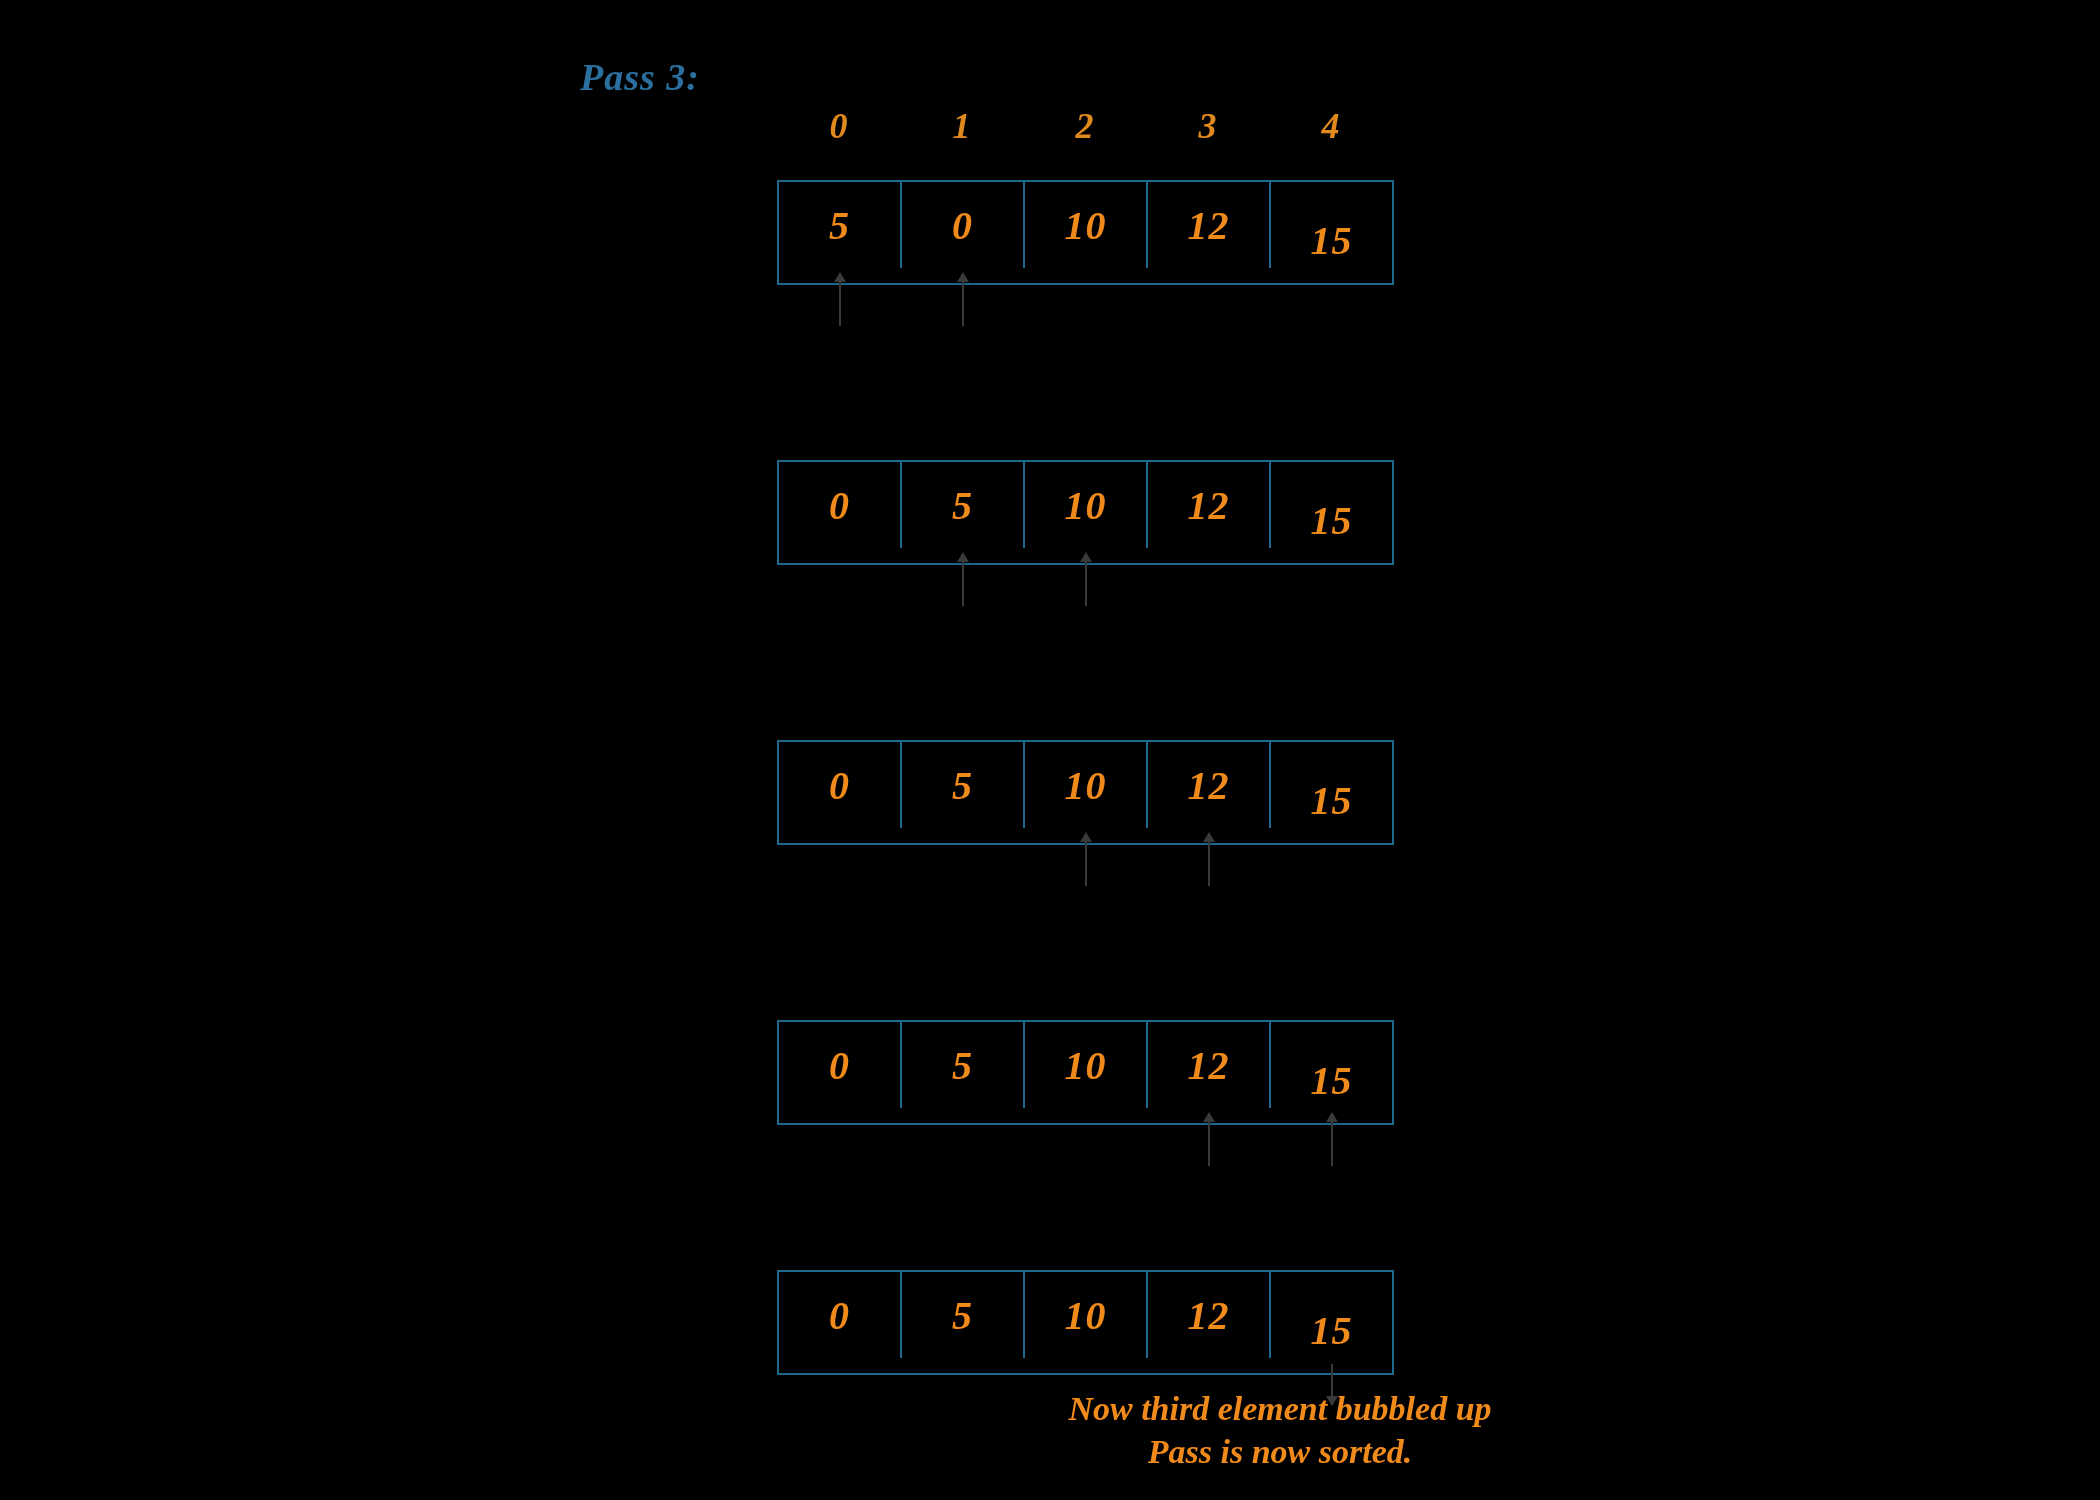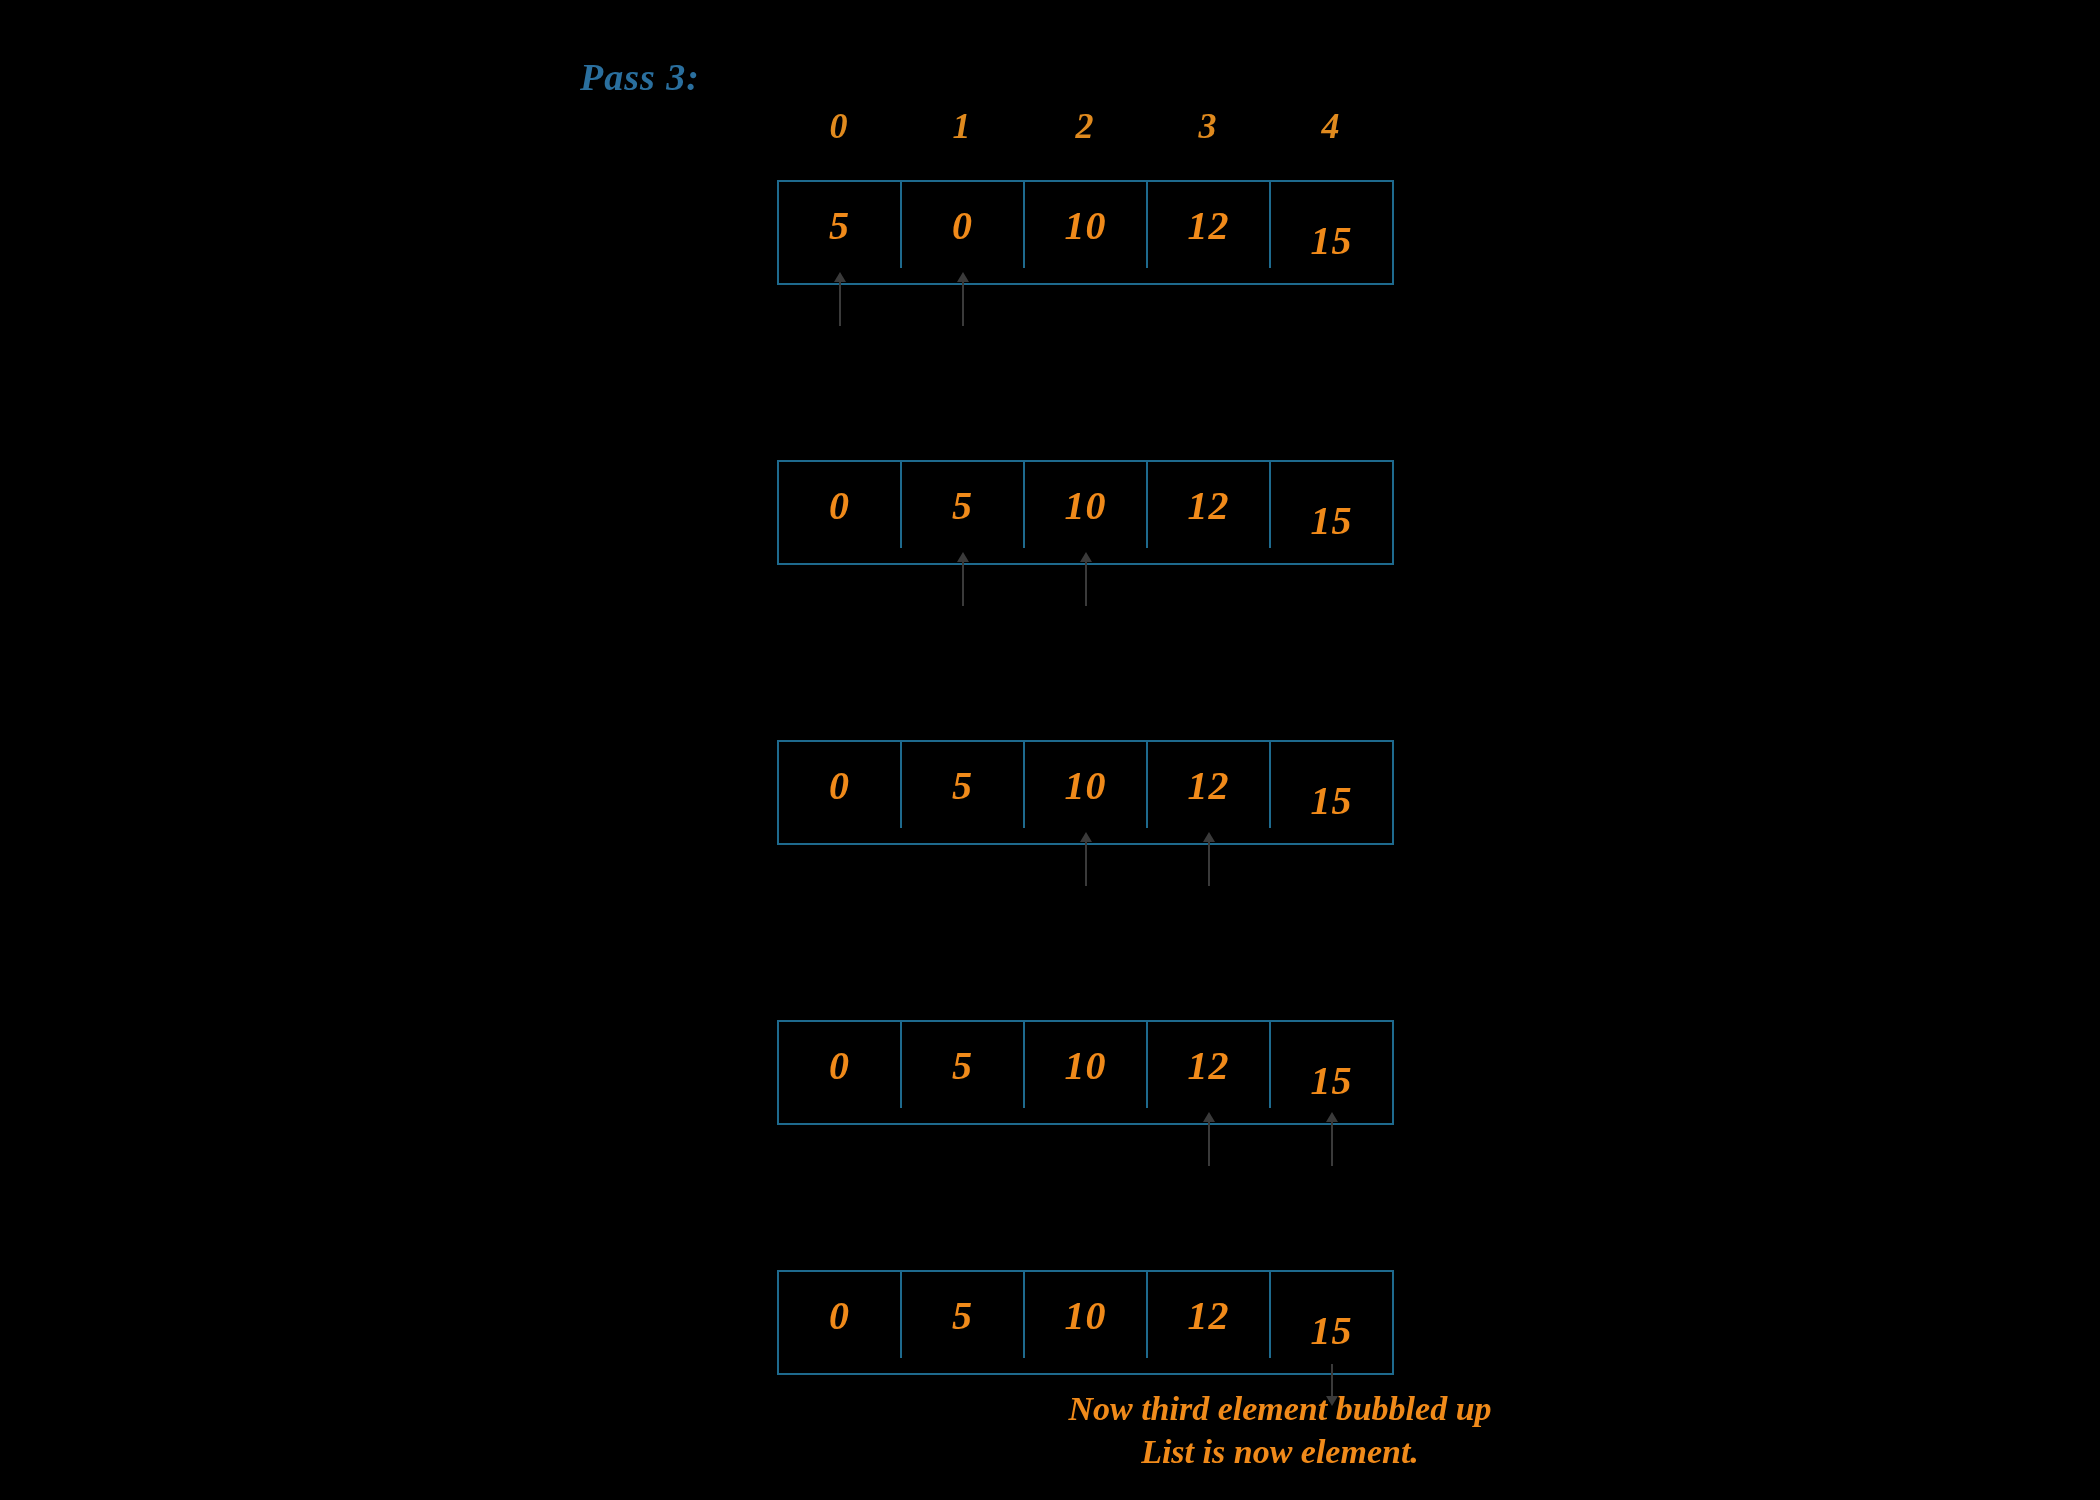--- a/index.html
+++ b/index.html
@@ -121,21 +121,21 @@
   <div class="indices">
     <div class="idx">0</div>
     <div class="idx">1</div>
     <div class="idx">2</div>
     <div class="idx">3</div>
     <div class="idx">4</div>
   </div>
 
   <div class="caption">
     <span>Now third element bubbled up</span><br>
-    <span>List is now element.</span>
+    <span>Pass is now sorted.</span>
   </div>
 
 <div class="row" style="top: 180px;">
       <div class="cell">5</div>
       <div class="cell">0</div>
       <div class="cell">10</div>
       <div class="cell">12</div>
       <div class="cell">15</div>
     </div>
     <div class="arrow-up" style="left: 838.5px; top: 274px;"></div>

